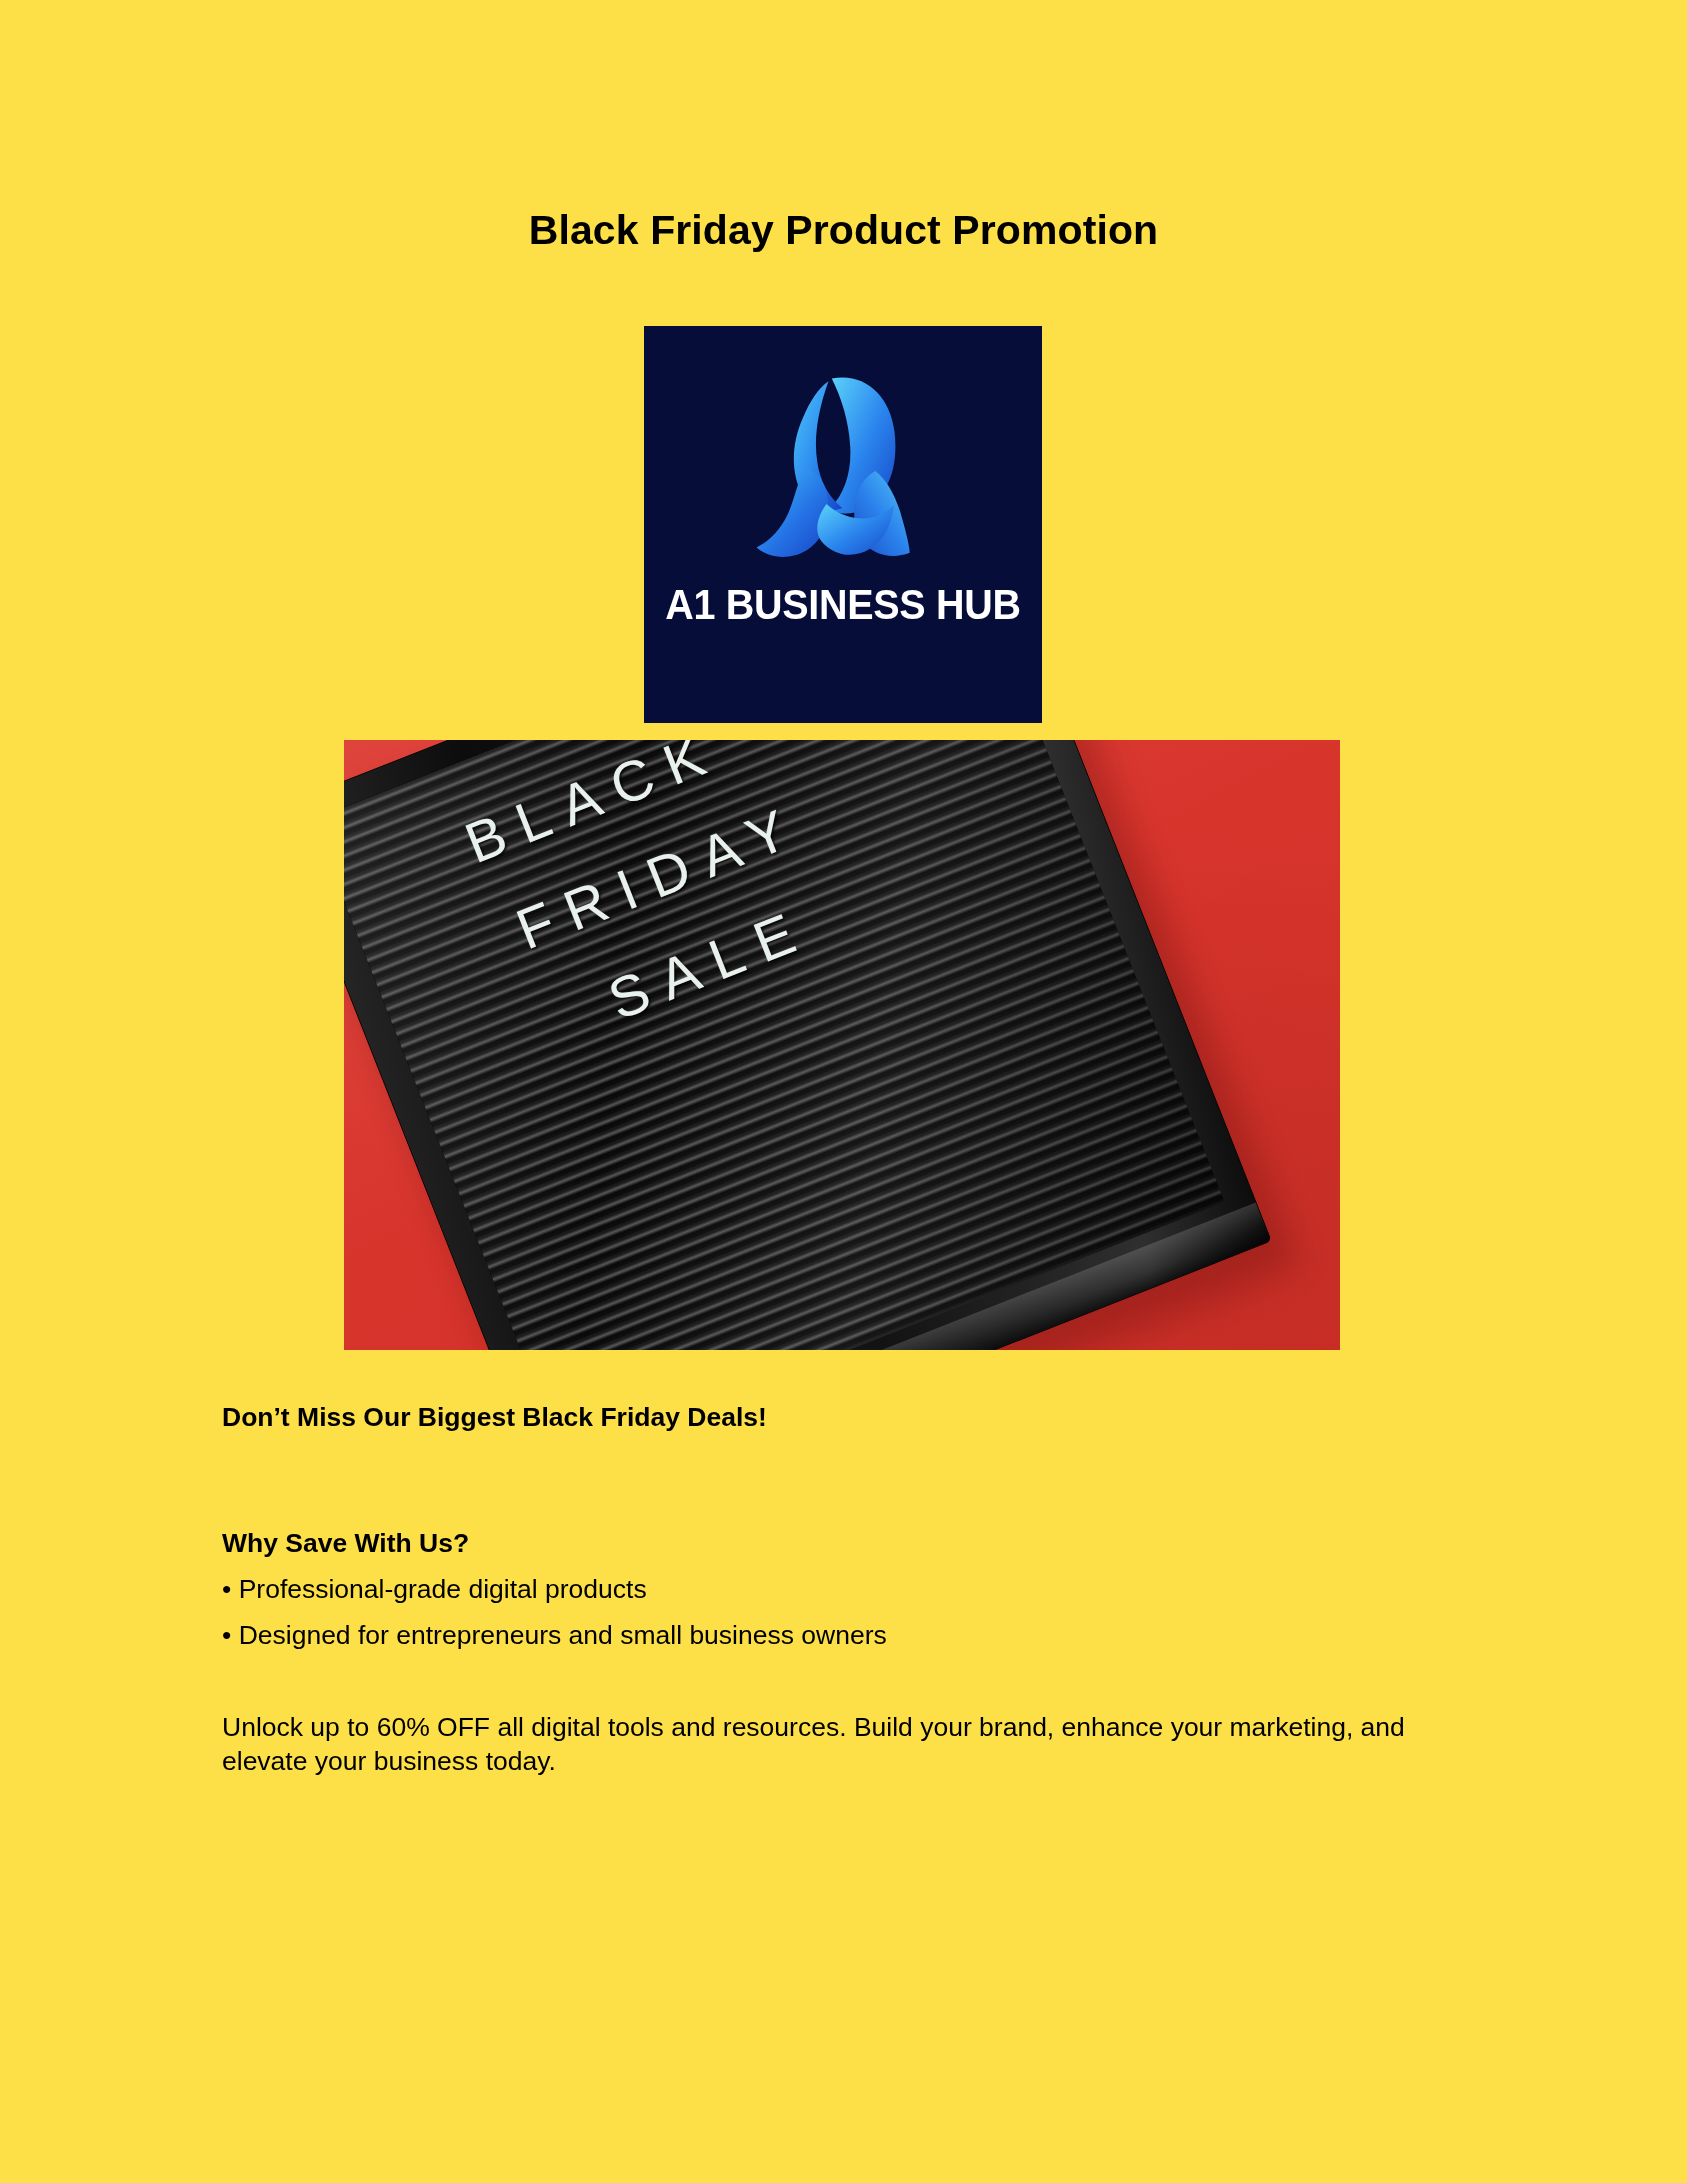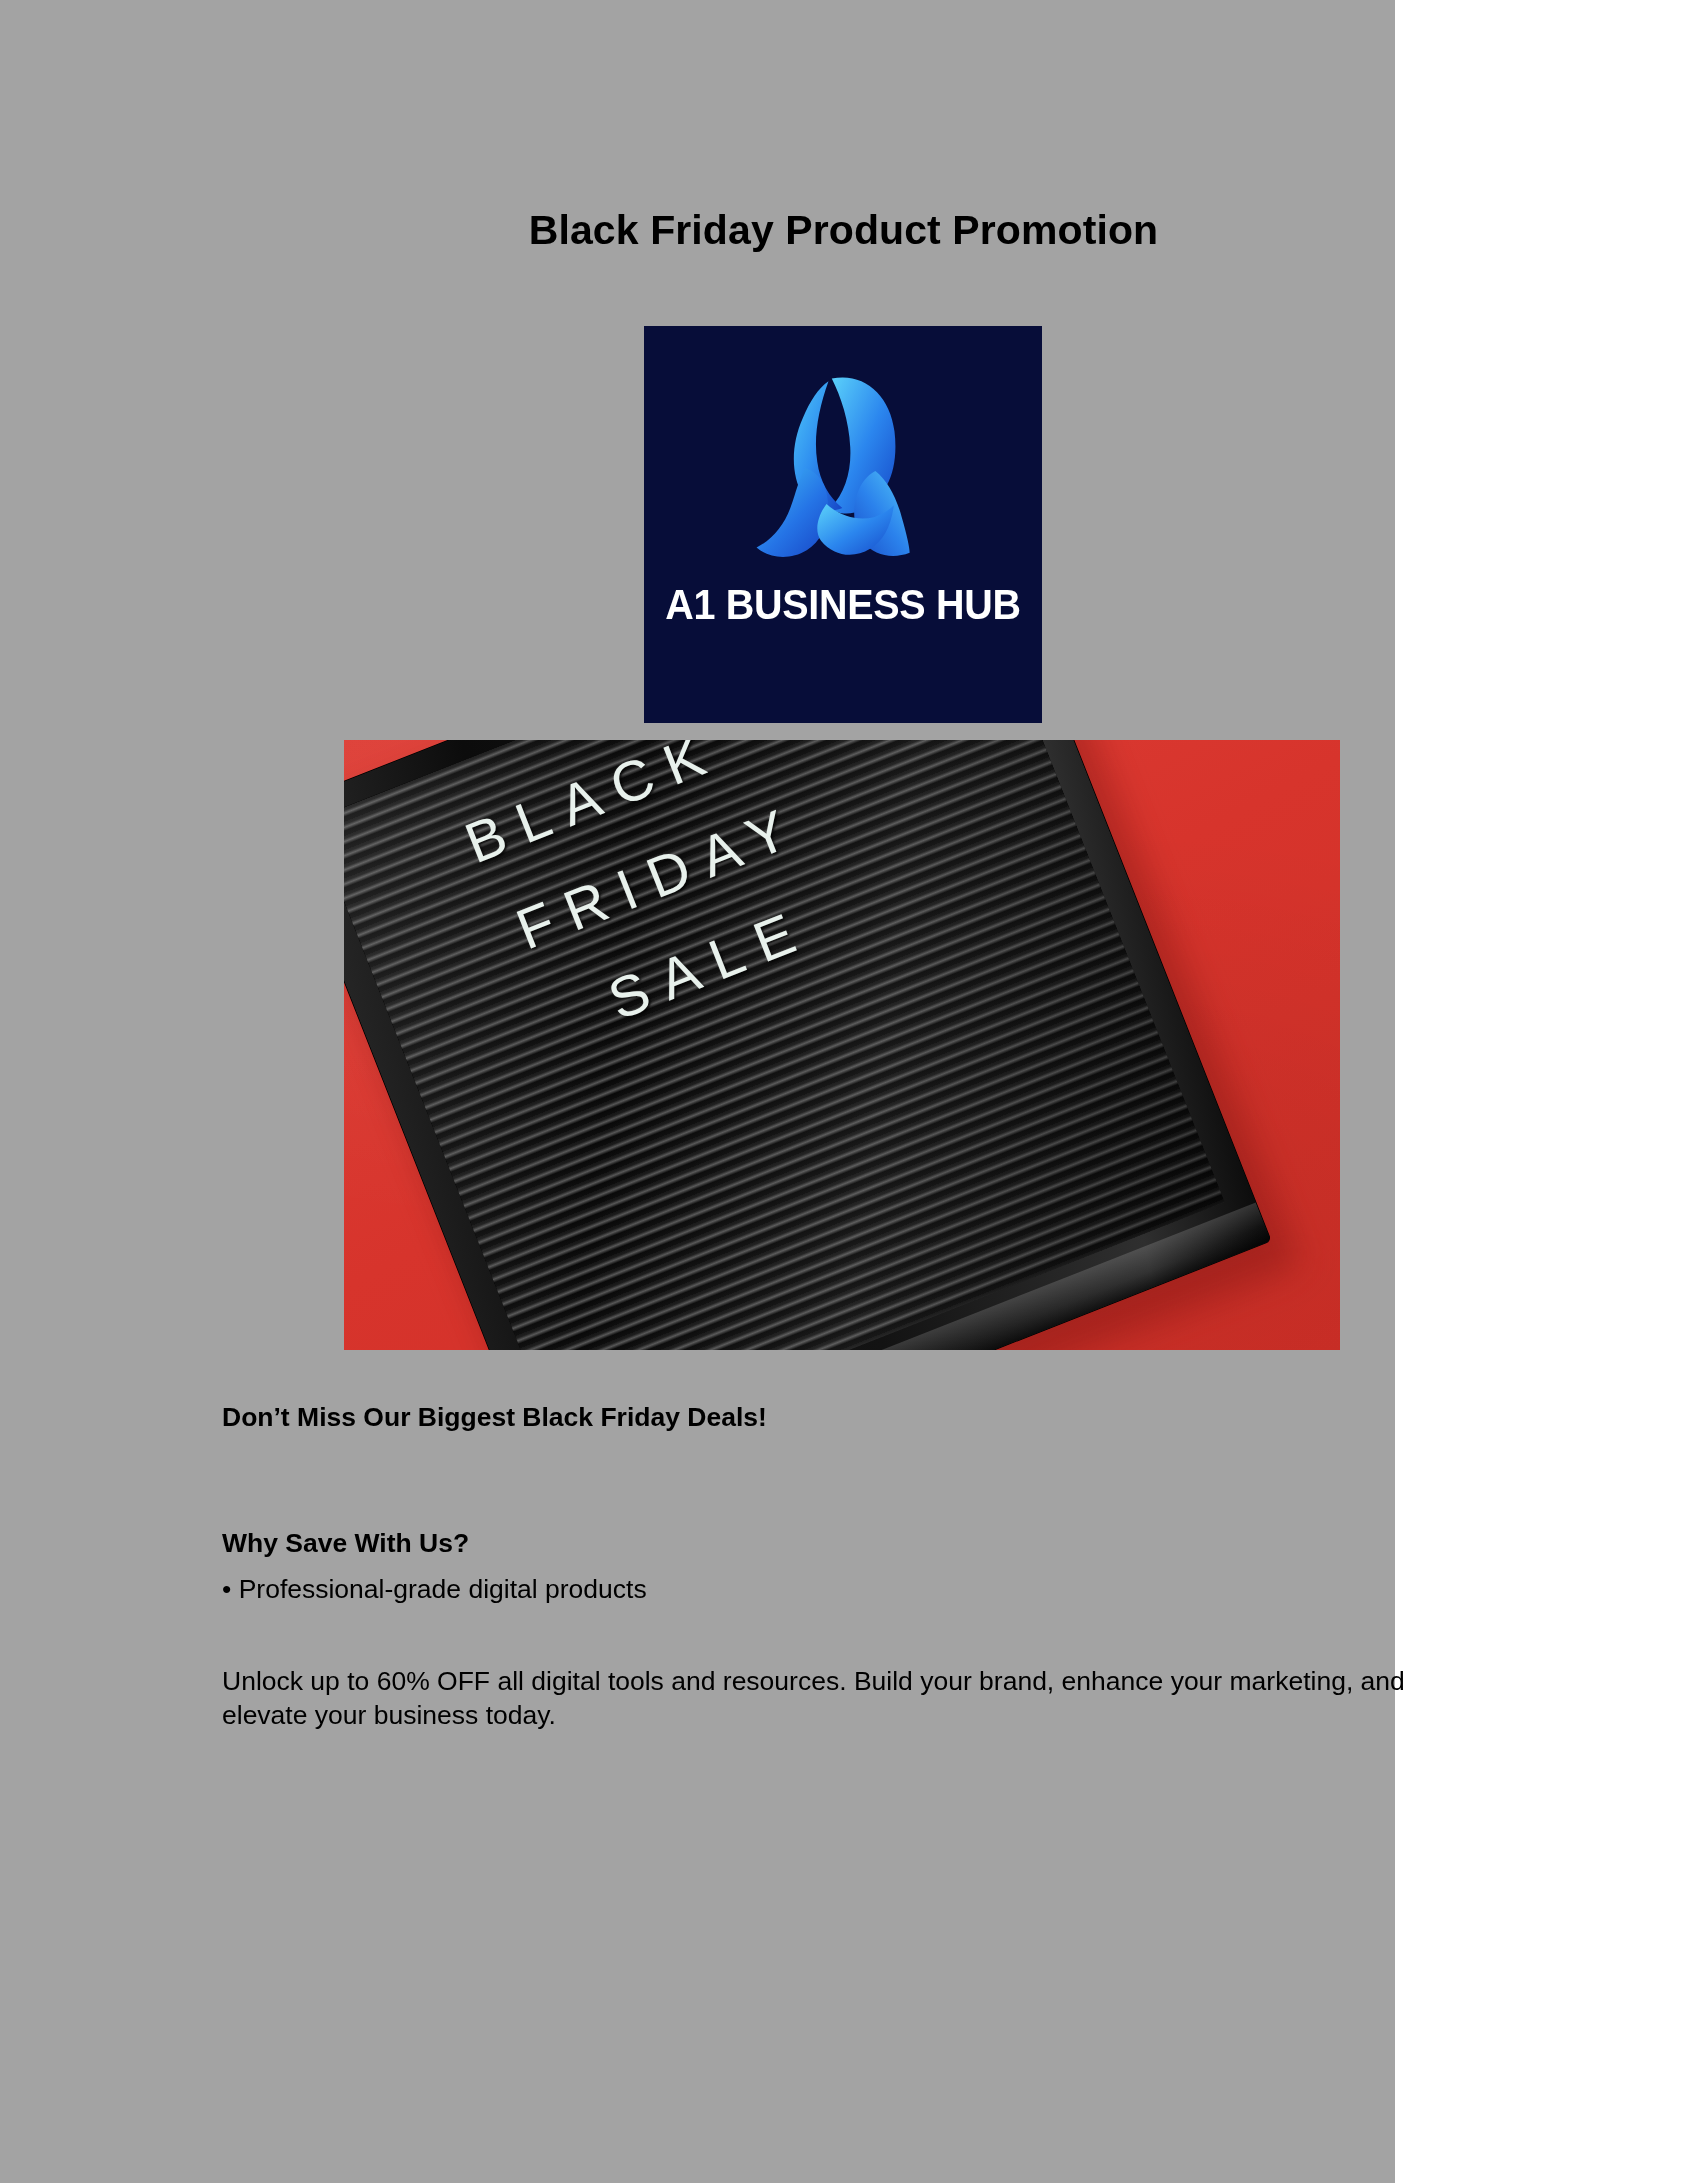--- a/index.html
+++ b/index.html
@@ -12,23 +12,23 @@
     height: 2183px;
     font-family: "Liberation Sans", sans-serif;
     color: #000000;
     -webkit-font-smoothing: antialiased;
     position: relative;
     overflow: hidden;
   }
 
   .page {
     position: relative;
-    width: 1395px;
+    width: 1687px;
     height: 2183px;
-    background: #a3a3a3;
+    background: #fde047;
   }
 
   
   .doc-title {
     position: absolute;
     left: 0;
     top: 209px;
     width: 1687px;
     text-align: center;
     font-size: 41px;
@@ -270,20 +270,21 @@
     <p class="lead-in">Don’t Miss Our Biggest Black Friday Deals!</p>
 
     <div class="spacer-line"></div>
 
 
     <div class="spacer-line"></div>
 
     <p class="lead-in">Why Save With Us?</p>
 
     <p class="bullet-line">• Professional-grade digital products</p>
+    <p class="bullet-line">• Designed for entrepreneurs and small business owners</p>
 
     <div class="spacer-line"></div>
 
 
     <p>Unlock up to 60% OFF all digital tools and resources. Build your brand, enhance your marketing, and elevate your business today.</p>
 
     <div class="spacer-line"></div>
 
 
   </div>

